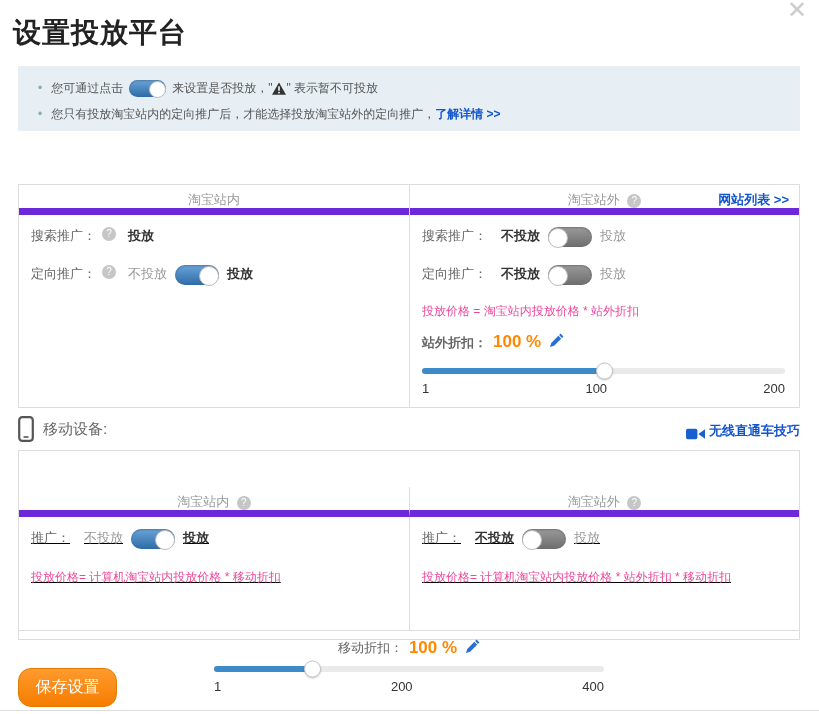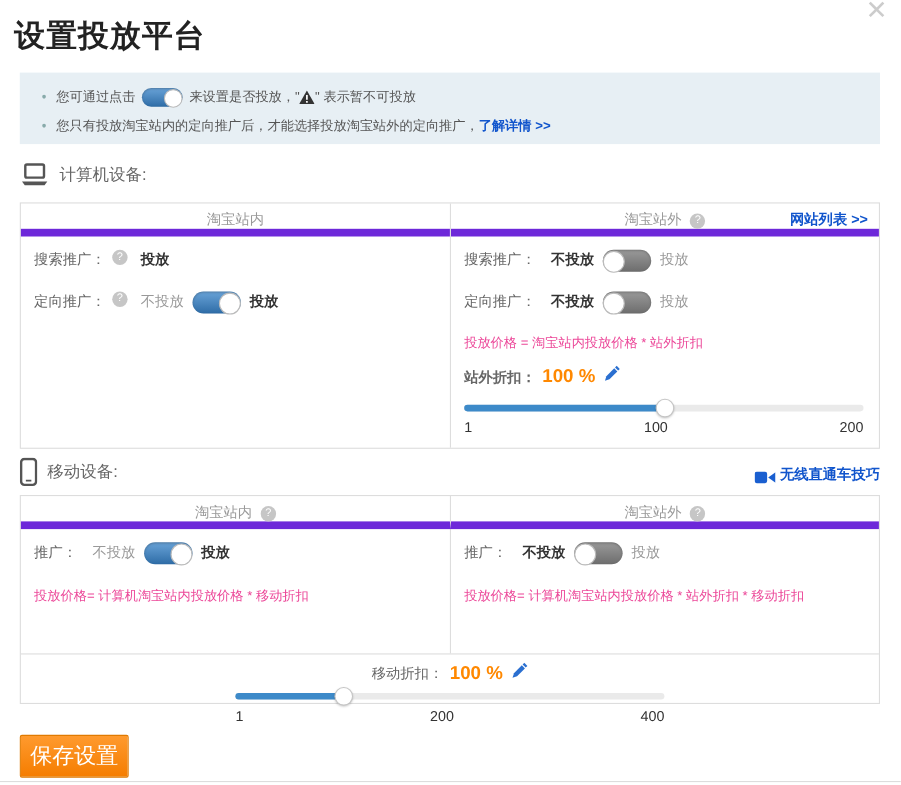--- a/index.html
+++ b/index.html
@@ -65,29 +65,29 @@
 
   
   .slider { position:relative; height:6px; background:#eaeaea; border-radius:3px; margin-top:16px; }
   .slider .fill { position:absolute; left:0; top:0; bottom:0; background:#3d8ac9; border-radius:3px; }
   .slider .knob { position:absolute; right:-9px; top:50%; transform:translateY(-50%);
     width:17px; height:17px; border-radius:50%; background:#fff; border:1px solid #c5c5c5;
     box-shadow:0 1px 2px rgba(0,0,0,.2); cursor:pointer; }
   .scale { display:flex; justify-content:space-between; font-size:13px; color:#333; margin-top:7px; }
 
   
-  .m-grid { display:flex; height:113px; }
+  .m-grid { display:flex; height:113px;text-decoration:underline; }
   .m-grid .col-l, .m-grid .col-r { height:100%; }
   .m-foot { border-top:1px solid #ddd; height:76px; padding-top:7px; }
   .m-discount { display:flex; align-items:center; justify-content:center; }
   .m-slider-wrap { width:390px; margin:6px auto 0; }
 
   .save-btn { position:absolute; left:18px; top:668px; width:99px; height:39px;
-    background:linear-gradient(180deg,#ff9a2e,#f57d00); border:1px solid #e07a00; border-radius:2px;
-    color:#fff; font-size:20px; cursor:pointer; font-family:Liberation Mono, monospace; }
+    background:linear-gradient(180deg,#ff9a2e,#f57d00); border:1px solid #e07a00; border-radius:13px;
+    color:#fff; font-size:16px; cursor:pointer; font-family:Liberation Mono, monospace; }
   .bottom-edge { position:absolute; left:0; top:710px; width:819px; border-top:1px solid #ddd; }
 
   .icon-svg { display:inline-block; vertical-align:middle; }
 </style>
 </head>
 <body>
 
 <div class="dialog">
 
   <span class="close">✕</span>
@@ -106,27 +106,20 @@
       </svg>
       <span>" 表示暂不可投放</span>
     </div>
     <div class="notice-line">
       <span class="bullet">•</span>
       <span>您只有投放淘宝站内的定向推广后，才能选择投放淘宝站外的定向推广，</span>
       <a class="link">了解详情 &gt;&gt;</a>
     </div>
   </div>
 
-  <div class="section-head sh-computer">
-    <svg class="icon-svg" width="27" height="22" viewBox="0 0 27 22">
-      <rect x="5" y="1.5" width="17" height="12" rx="1.5" fill="none" stroke="#555" stroke-width="2.2"></rect>
-      <path d="M2 17 h23 l-2.5 3.5 H4.5 Z" fill="#555"></path>
-    </svg>
-    <span>计算机设备:</span>
-  </div>
 
   <div class="tbl tbl-computer">
     <div class="col-l">
       <div class="cell-hd">
         <span>淘宝站内</span>
       </div>
       <div class="cell-bd">
         <div class="prow">
           <span class="lbl">搜索推广：</span>
           <span class="help">?</span>
@@ -194,21 +187,21 @@
   </div>
   <a class="video-link">
     <svg class="icon-svg" width="19" height="12" viewBox="0 0 20 12">
       <rect x="0" y="0.5" width="12" height="11" rx="2" fill="#1a5fd0"></rect>
       <path d="M13 6 L20 1 V11 Z" fill="#1a5fd0"></path>
     </svg>
     <span>无线直通车技巧</span>
   </a>
 
   <div class="tbl tbl-mobile">
-    <div style="display:flex;">
+    <div style="display:flex;margin-top:36px;">
       <div class="col-l cell-hd" style="border-right:1px solid #ddd;">
         <span>淘宝站内</span>
         <span class="help">?</span>
       </div>
       <div class="col-r cell-hd">
         <span>淘宝站外</span>
         <span class="help">?</span>
       </div>
     </div>
     <div class="m-grid">

